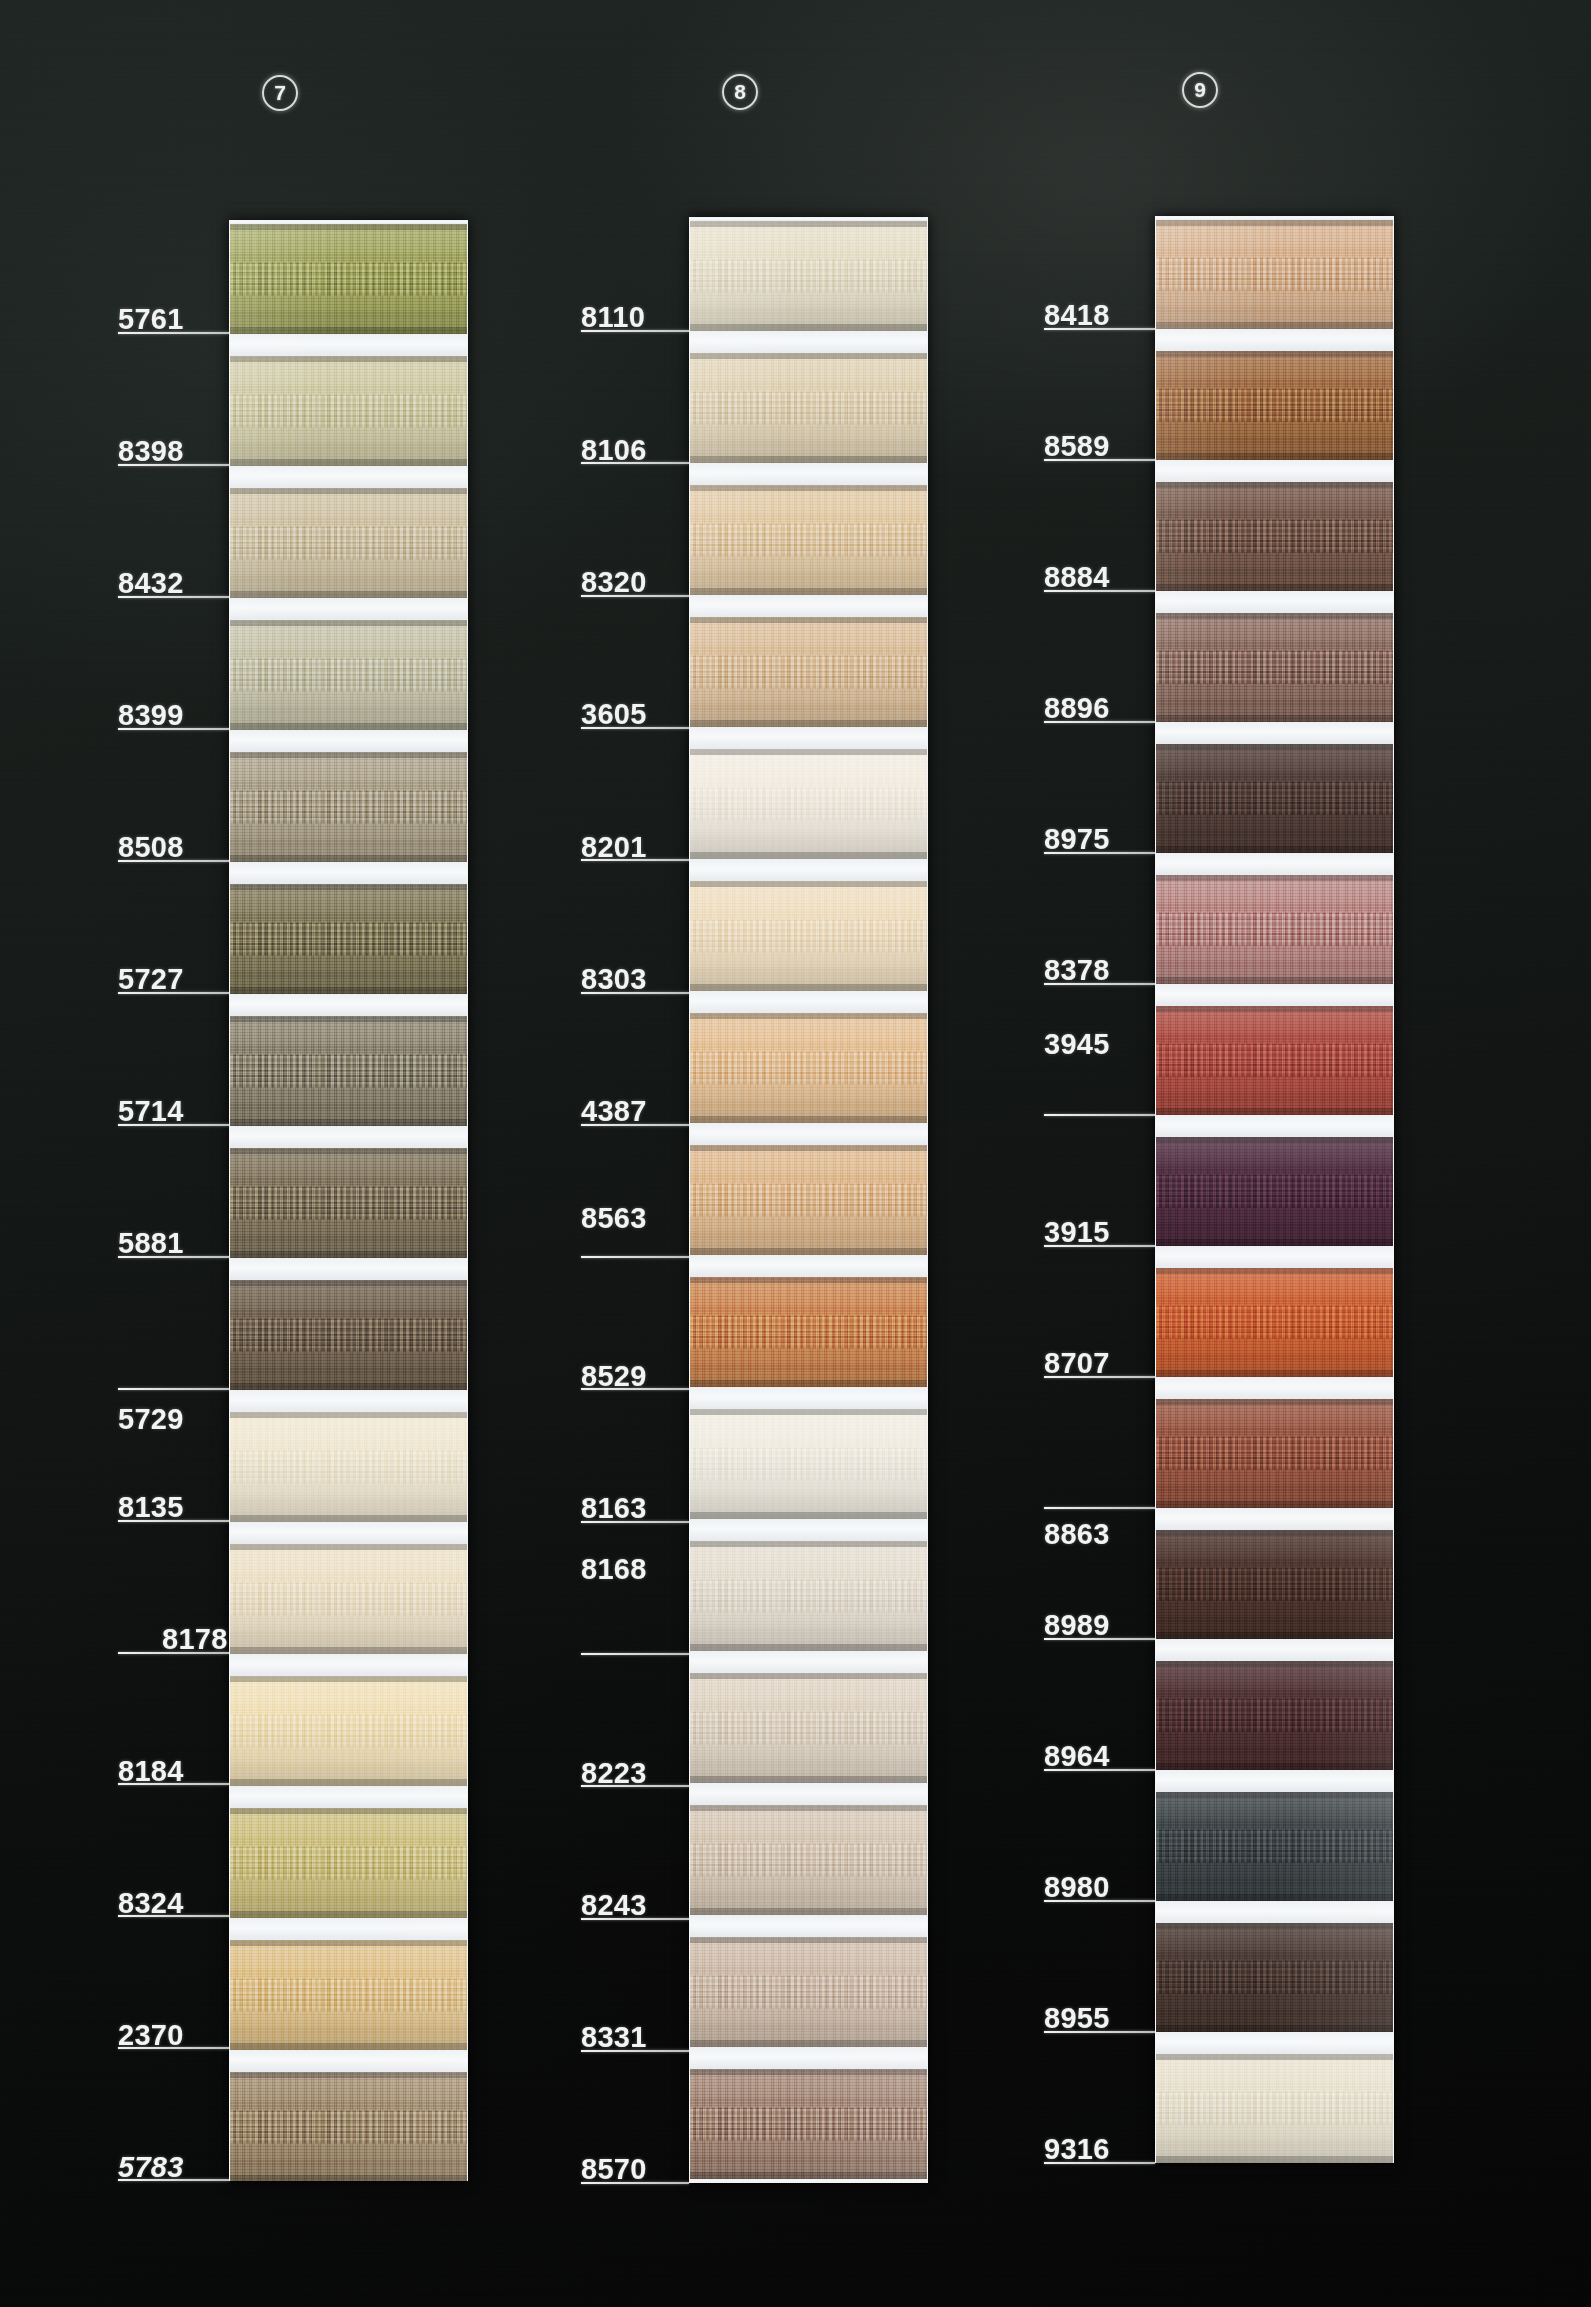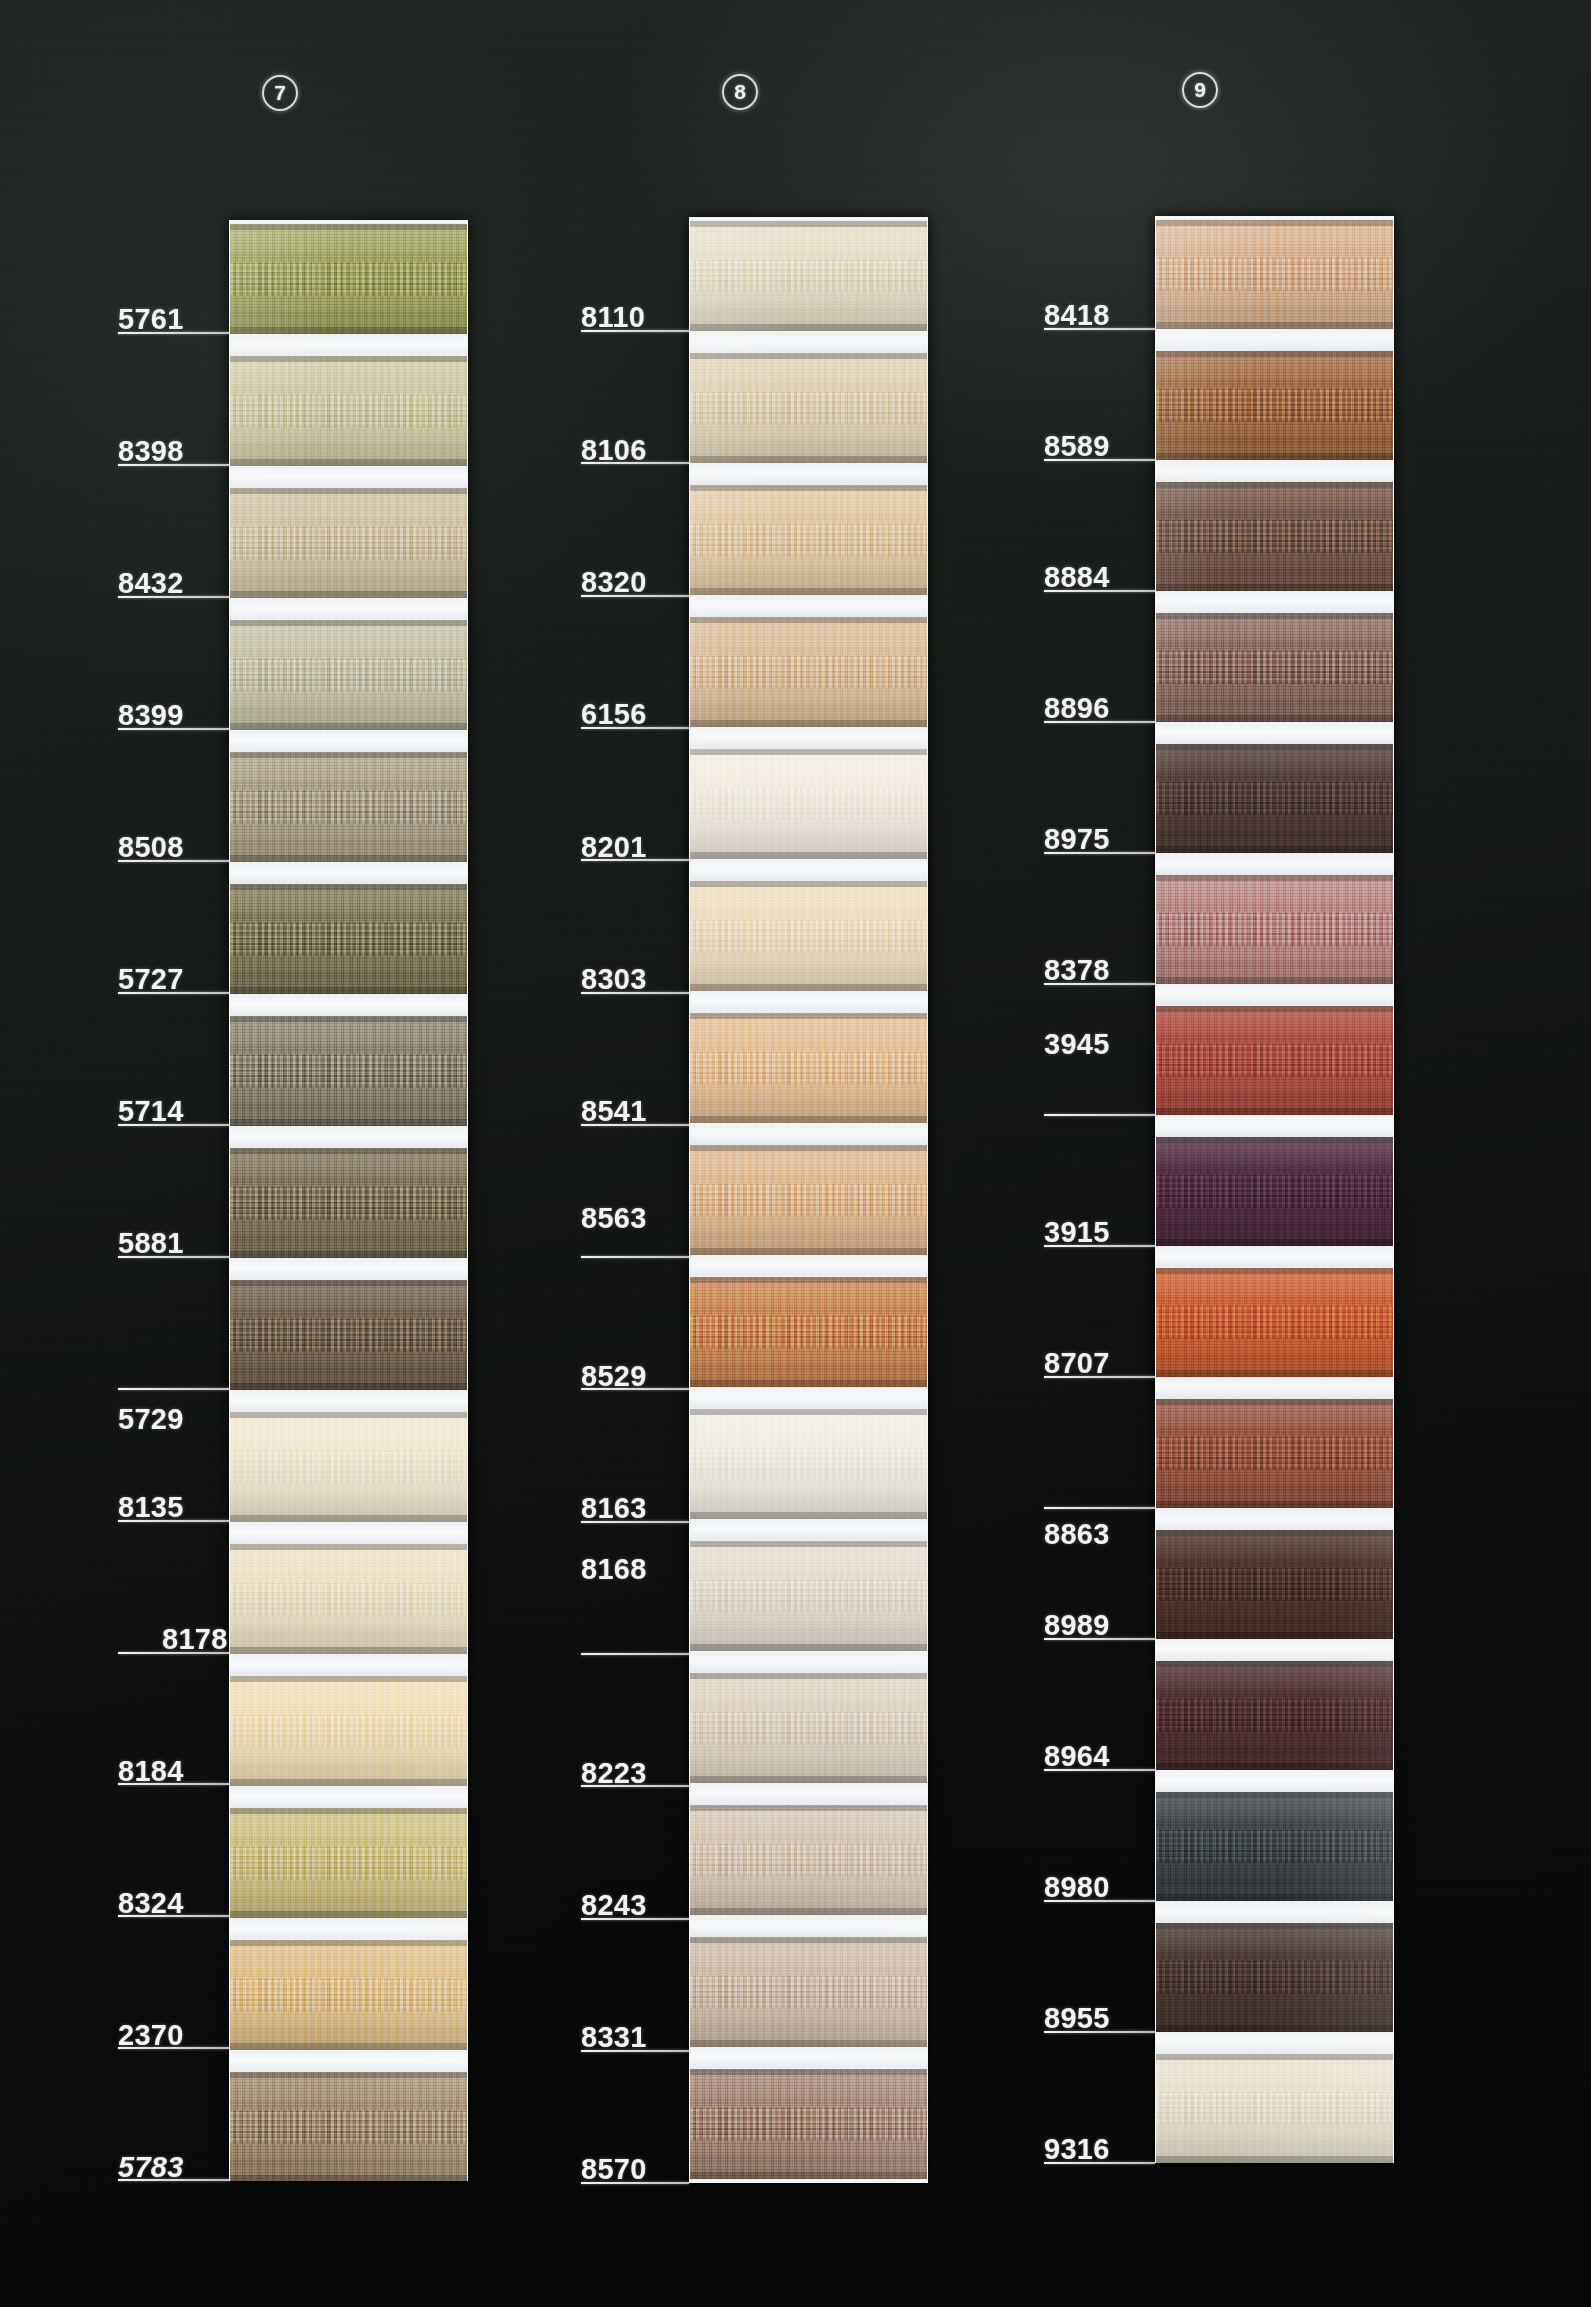--- a/index.html
+++ b/index.html
@@ -392,27 +392,27 @@
         <div class="edge-bot"></div>
         <div class="sheen"></div>
       </div>
     </div>
     <div class="label" style="left: 581px; top: 301px;">8110</div>
     <div class="leader" style="left: 581px; top: 330px; width: 108px;"></div>
     <div class="label" style="left: 581px; top: 434px;">8106</div>
     <div class="leader" style="left: 581px; top: 462px; width: 108px;"></div>
     <div class="label" style="left: 581px; top: 566px;">8320</div>
     <div class="leader" style="left: 581px; top: 595px; width: 108px;"></div>
-    <div class="label" style="left: 581px; top: 698px;">6156</div>
+    <div class="label" style="left: 581px; top: 698px;">3605</div>
     <div class="leader" style="left: 581px; top: 727px; width: 108px;"></div>
     <div class="label" style="left: 581px; top: 831px;">8201</div>
     <div class="leader" style="left: 581px; top: 859px; width: 108px;"></div>
     <div class="label" style="left: 581px; top: 963px;">8303</div>
     <div class="leader" style="left: 581px; top: 992px; width: 108px;"></div>
-    <div class="label" style="left: 581px; top: 1095px;">8541</div>
+    <div class="label" style="left: 581px; top: 1095px;">4387</div>
     <div class="leader" style="left: 581px; top: 1124px; width: 108px;"></div>
     <div class="label" style="left: 581px; top: 1202px;">8563</div>
     <div class="leader" style="left: 581px; top: 1256px; width: 108px;"></div>
     <div class="label" style="left: 581px; top: 1360px;">8529</div>
     <div class="leader" style="left: 581px; top: 1388px; width: 108px;"></div>
     <div class="label" style="left: 581px; top: 1492px;">8163</div>
     <div class="leader" style="left: 581px; top: 1521px; width: 108px;"></div>
     <div class="label" style="left: 581px; top: 1553px;">8168</div>
     <div class="leader" style="left: 581px; top: 1653px; width: 108px;"></div>
     <div class="label" style="left: 581px; top: 1757px;">8223</div>

